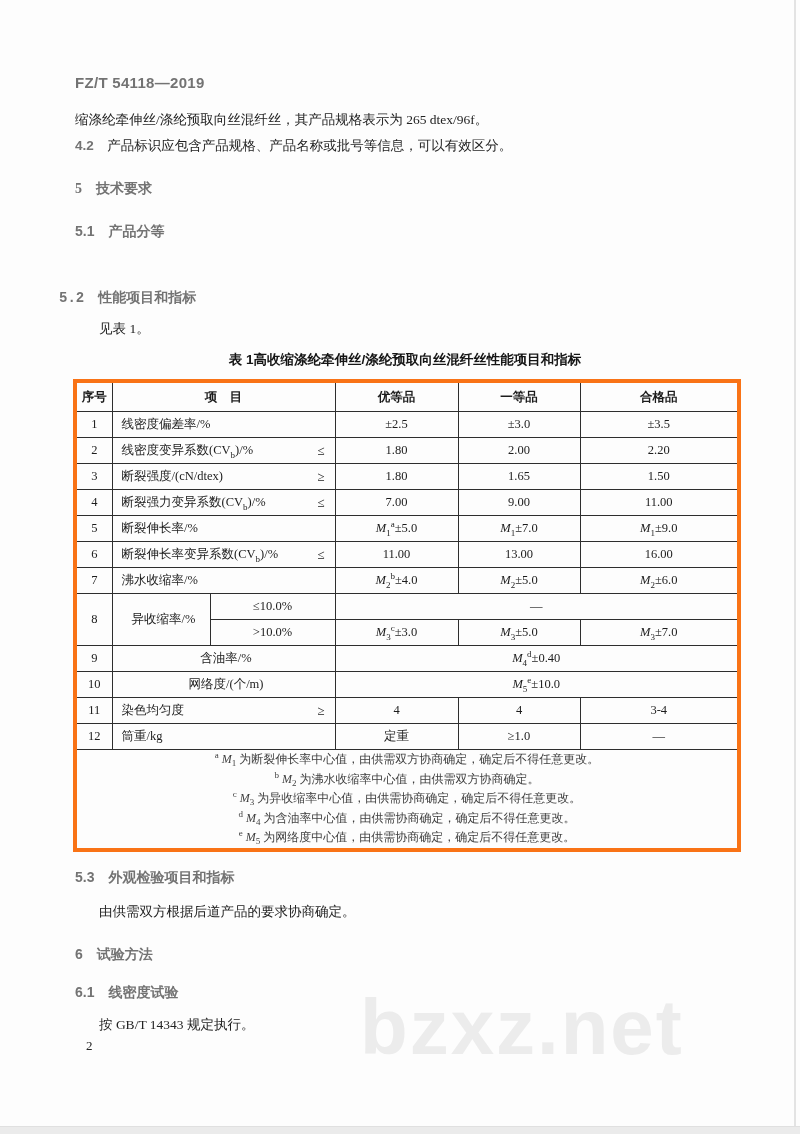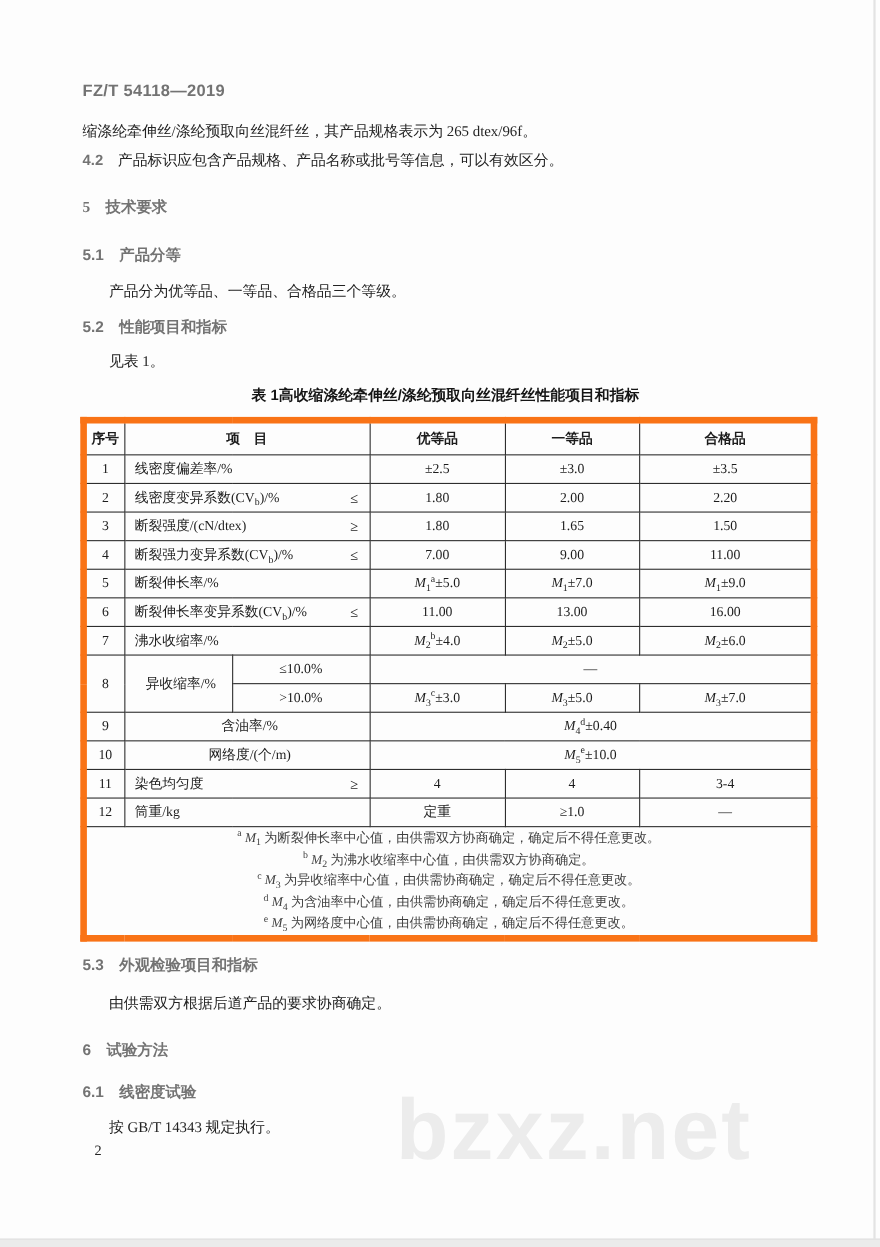--- a/index.html
+++ b/index.html
@@ -47,21 +47,21 @@
   }
   table.spec td,table.spec th{
     border:1px solid #2e2e2e;
     padding:0 4px;
     height:25px;
     text-align:center;
     font-weight:normal;
     overflow:hidden;
     white-space:nowrap;
   }
-  table.spec{border:6px solid #f97316;}
+  table.spec{border:4px solid #f97316;}
   table.spec th{
     height:28px;
     font-family:"Liberation Sans", sans-serif;
     font-weight:bold;
     font-size:12.5px;
   }
   td.item{text-align:left;}
   td.item .cellflex{display:flex;justify-content:space-between;align-items:center;}
   td.item .itx{padding-left:5px;}
   td.item .sym{padding-right:6px;font-size:13px;}
@@ -114,23 +114,22 @@
   </div>
 
   <div class="abs heading" style="left:75px;top:180px;font-family:Liberation Serif, serif;">
     <span class="num">5</span><span>技术要求</span>
   </div>
 
   <div class="abs heading" style="left:75px;top:223px;">
     <span class="num">5.1</span><span>产品分等</span>
   </div>
 
-  <div class="abs bodytext" style="left:99px;top:256px;">产品分为优等品、一等品、合格品三个等级。</div>
-
-  <div class="abs heading" style="left:75px;top:289px;">
+
+  <div class="abs heading" style="left:59px;top:289px;font-family:Liberation Mono, monospace;">
     <span class="num">5.2</span><span>性能项目和指标</span>
   </div>
 
   <div class="abs bodytext" style="left:99px;top:320px;">见表 1。</div>
 
   <div class="abs tbl-title" style="left:73px;top:351px;">
     <span class="tlabel">表 1</span><span>高收缩涤纶牵伸丝/涤纶预取向丝混纤丝性能项目和指标</span>
   </div>
 
   <table class="spec abs" style="left:73px;top:379px;">

